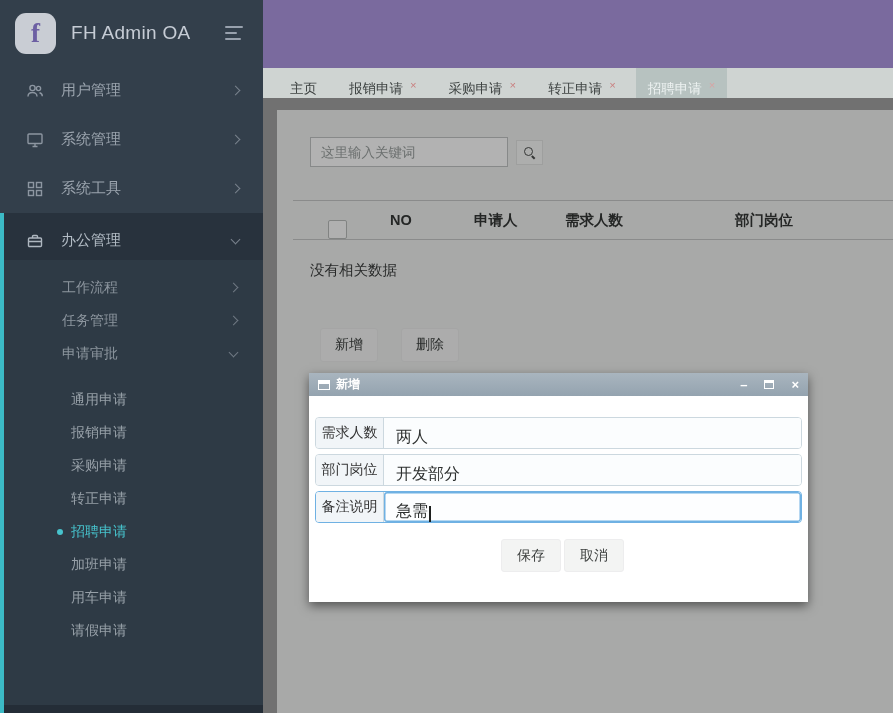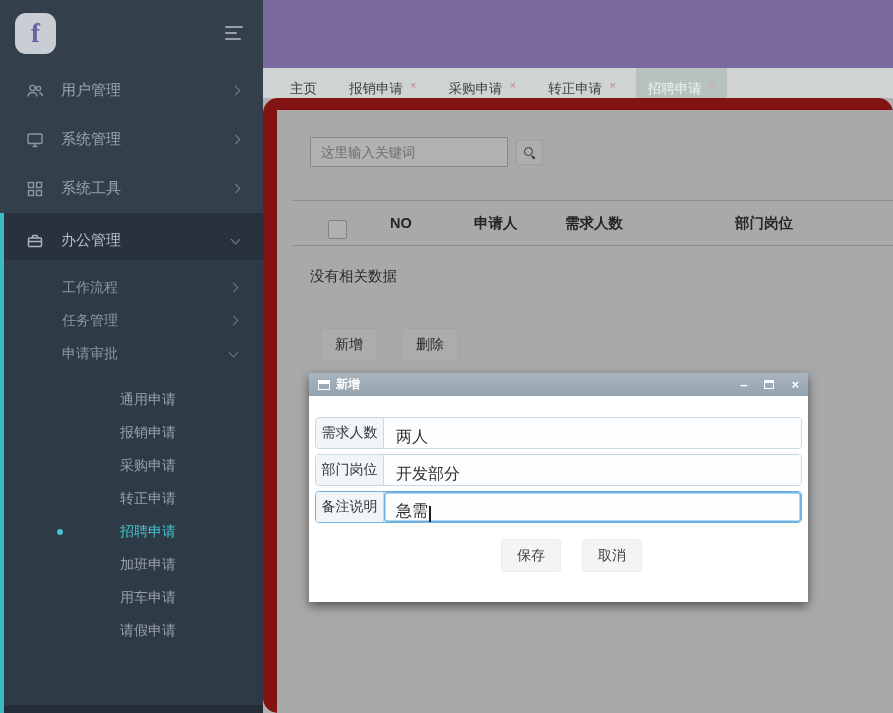--- a/index.html
+++ b/index.html
@@ -22,48 +22,48 @@
   .chev { width:7px; height:7px; border-right:1.6px solid #79828d; border-bottom:1.6px solid #79828d; flex:none; }
   .chev.r { transform:rotate(-45deg); margin-left:auto; }
   .chev.d { transform:rotate(45deg); margin-left:auto; margin-top:-3px; }
 
   .office-section { flex:1; border-left:4px solid #3cbac6; background:#2e3a45; display:flex; flex-direction:column; }
   .office-head { height:47px; background:#28323d; padding:8px 24px 0 22px; color:#b3bcc5; }
   .sub-list { padding-top:11px; }
   .sub-item { height:33px; display:flex; align-items:center; padding:0 26px 0 58px; color:#8d969f; font-size:14px; cursor:pointer; }
   .sub-item .chev { border-color:#6f7883; }
   .leaf-list { padding-top:13px; }
-  .leaf-item { height:33px; display:flex; align-items:center; padding:0 20px 0 116px; color:#97a0a8; font-size:14px; cursor:pointer; position:relative; }
+  .leaf-item { height:33px; display:flex; align-items:center; padding:0 20px 0 67px; color:#97a0a8; font-size:14px; cursor:pointer; position:relative; }
   .leaf-item.active { color:#47c3cd; }
   .leaf-item.active .dot { position:absolute; left:53px; top:14px; width:6px; height:6px; border-radius:50%; background:#47c3cd; }
   .sidebar-bottom-strip { position:absolute; left:4px; right:0; bottom:0; height:8px; background:#242d37; }
 
   .watermark { position:absolute; left:1px; top:648px; z-index:30; color:#e02222; font-size:17px; font-weight:bold; white-space:nowrap; text-shadow:0 0 1px rgba(224,34,34,.6); }
 
   
   .topbar { position:absolute; left:263px; right:0; top:0; height:68px; background:#7a6a9e; z-index:5; }
   .tabbar { position:absolute; left:263px; right:0; top:68px; height:30px; background:#cfd4d2; display:flex; align-items:stretch; padding-left:15px; z-index:5; }
   .tab { display:flex; align-items:flex-end; padding:0 12px; margin-right:8px; font-size:13.5px; color:#3e4342; cursor:pointer; white-space:nowrap;font-family:Liberation Mono, monospace; }
   .tab .tclose { font-size:11px; color:#c97e7e; margin-left:7px; transform:translateY(-6px); line-height:1; }
   .tab.active { background:#b7c2c0; color:#edf2f1; }
   .tab.active .tclose { color:#d9a3a3; }
 
   
-  .content { position:absolute; left:263px; right:0; top:98px; bottom:0; background:#b91c1c; z-index:4;border-radius:15px; }
+  .content { position:absolute; left:263px; right:0; top:98px; bottom:0; background:#a3a3a3; z-index:4; }
   .panel { position:absolute; left:14px; top:12px; right:0; bottom:0; background:#f1f2f1; }
 
   .search-input { position:absolute; left:33px; top:27px; width:198px; height:30px; border:1px solid #c2c5c4; background:#fff; padding:0 10px; font-size:13.5px; color:#333; font-family:inherit; }
   .search-input::placeholder { color:#9aa09f; }
   .search-btn { position:absolute; left:239px; top:30px; width:27px; height:25px; background:#f8f9f8; border:1px solid #e2e4e3; display:flex; align-items:center; justify-content:center; cursor:pointer; }
   .mag { position:relative; width:13px; height:13px; }
   .mag::before { content:""; position:absolute; left:1px; top:1px; width:7px; height:7px; border:1.5px solid #4c4f4e; border-radius:50%; }
   .mag::after { content:""; position:absolute; left:9px; top:9px; width:4px; height:1.5px; background:#4c4f4e; transform:rotate(45deg); transform-origin:left center; }
 
   .table-wrap { position:absolute; left:16px; right:0; top:90px; }
-  .thead { position:relative; height:46px; border-top:1px solid #c6c8c7; border-bottom:1px solid #c6c8c7; }
+  .thead { position:relative; height:40px; border-top:1px solid #c6c8c7; border-bottom:1px solid #c6c8c7; }
   .thead .cell { position:absolute; top:0; height:100%; display:flex; align-items:center; font-size:14.5px; font-weight:bold; color:#343736; }
   .cb { position:absolute; left:35px; top:19px; width:19px; height:19px; background:#fdfdfd; border:1px solid #b9bcbb; border-radius:2px; cursor:pointer; }
   .c-no { left:97px; } .c-applicant { left:137px;margin-left:44px; } .c-count { left:272px; } .c-dept { left:442px; }
   .empty-row { padding:21px 11px 0 17px; font-size:14.5px; color:#3a3d3c; }
 
   .grid-actions { position:absolute; left:43px; top:218px; display:flex; gap:23px; }
   .g-btn { height:34px; padding:0 14px; background:#f6f7f6; border:1px solid #eceded; border-radius:3px; font-size:14px; color:#3e4140; font-family:inherit; cursor:pointer; }
 
   .mask { position:absolute; inset:0; background:rgba(0,0,0,0.30); z-index:6; }
 
@@ -76,33 +76,34 @@
   .dlg-controls { margin-left:auto; display:flex; align-items:center; gap:17px; }
   .dlg-ctrl { color:#fff; font-weight:bold; font-size:13px; line-height:1; cursor:pointer; }
   .dlg-max { width:10px; height:9px; border:1.5px solid #fff; border-top-width:3px; }
   .dlg-body { padding:21px 6px 0 6px; }
   .fgroup { display:flex; height:32px; margin-bottom:5px; border:1px solid #ccd8df; border-radius:4px; background:#fbfdfe; overflow:hidden; }
   .flabel { width:68px; flex:none; background:#f1f5f8; border-right:1px solid #ccd8df; display:flex; align-items:center; justify-content:center; font-size:14px; color:#333; }
   .fvalue { flex:1; display:flex; align-items:flex-end; padding:0 12px; font-size:16px; color:#2e3130; background:#fbfdfe; }
   .fgroup.focused { border-color:#6fb1e3; }
   .fgroup.focused .fvalue { box-shadow:inset 0 0 0 1.5px #6fb1e3; border-radius:3px; background:#fdfeff; }
   .caret { display:inline-block; width:1.5px; height:16px; background:#1d1f1e; margin-left:1px; }
-  .dlg-footer { margin-top:16px; padding-left:186px; display:flex; gap:21px;align-items:center; }
+  .dlg-footer { margin-top:16px; padding-left:186px; display:flex; gap:3px;align-items:center; }
   .d-btn { height:33px; padding:0 15px; background:#f3f4f3; border:1px solid #ededee; border-radius:3px; font-size:14px; color:#3e4140; font-family:inherit; cursor:pointer; }
 </style>
 </head>
 <body>
 
 <div class="screen">
 
   <div class="sidebar">
     <div class="logo-row">
       <div class="logo-badge">
           <span>f</span>
         </div>
+      <div class="app-title">FH Admin OA</div>
       <div class="hamburger">
           <i></i>
           <i></i>
           <i></i>
         </div>
     </div>
 
     <div class="nav-item">
       <span class="nicon">
         <svg width="18" height="18" viewBox="0 0 18 18" fill="none" stroke="#8d96a1" stroke-width="1.4">

